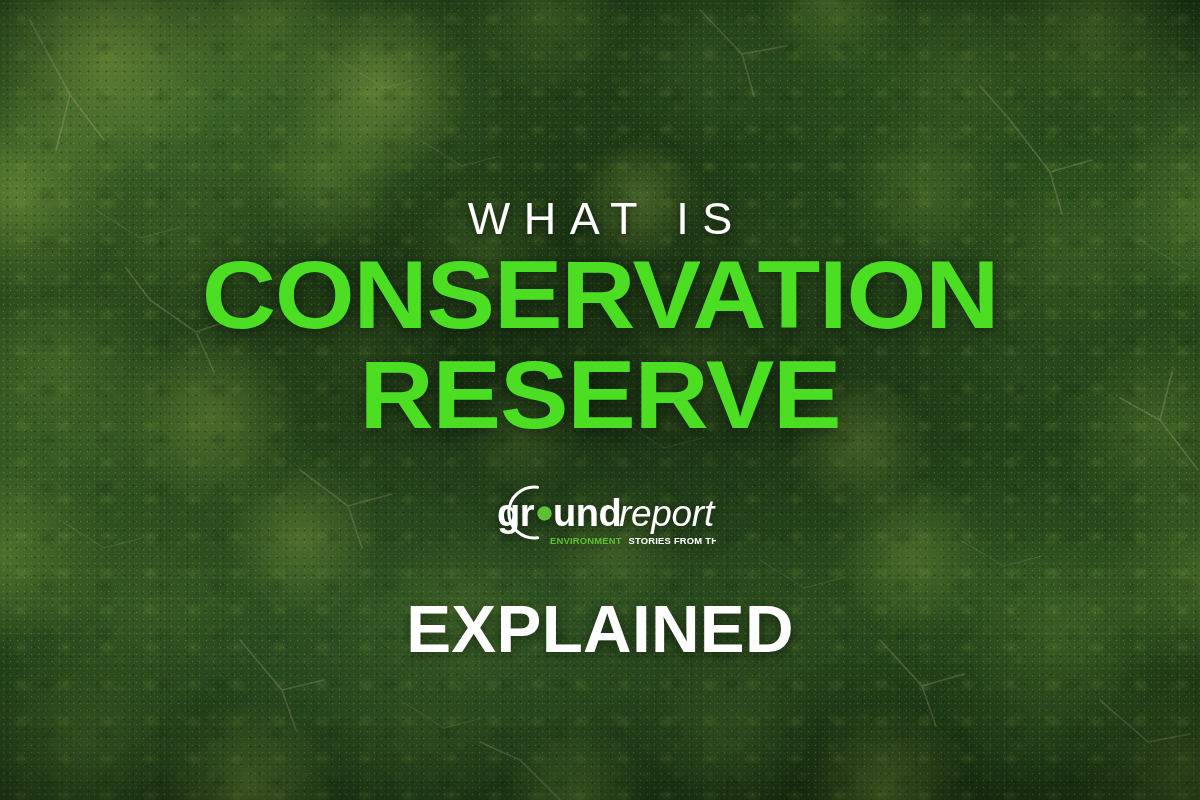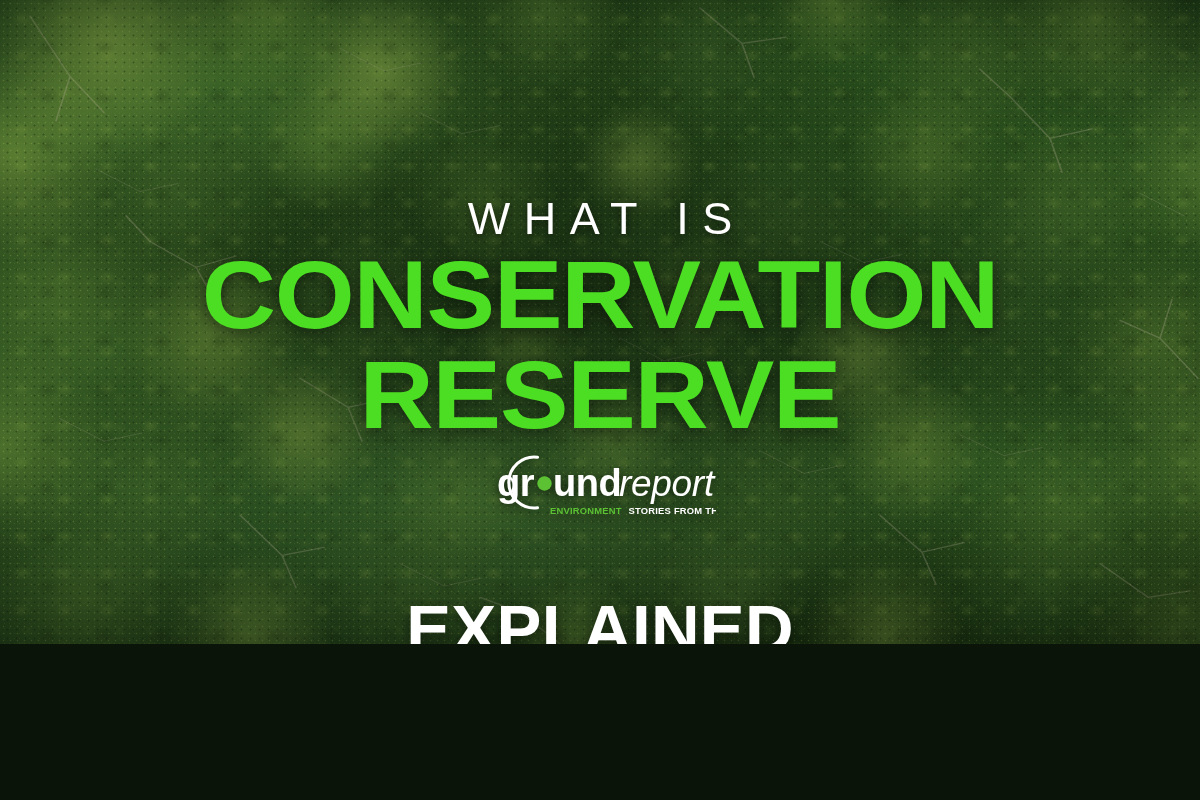--- a/index.html
+++ b/index.html
@@ -1,21 +1,21 @@
 <!DOCTYPE html>
 <html><head>
 <meta charset="utf-8">
 <title>Ground Report — Conservation Reserve Explained</title>
 <style>
   html,body{margin:0;padding:0;background:#0b1408;}
   body{font-family:"Liberation Sans",sans-serif;}
 
   #poster{
     position:relative;
-    width:1200px;height:644px;
+    width:1200px;height:800px;
     overflow:hidden;
     background:#16290f;
   }
 
   
   .canopy{position:absolute;inset:0;}
 
   
   .bg-base{
     position:absolute;inset:0;
@@ -149,21 +149,21 @@
     line-height:.96;
     letter-spacing:-0.012em;
     white-space:nowrap;
     text-shadow:0 3px 14px rgba(0,0,0,.45);
   }
   .headline-1{top:248px;font-size:97px;transform:scaleX(1.06);}
   .headline-2{top:348px;font-size:97px;transform:scaleX(1.06);}
 
   
   .logo{
-    position:absolute;top:452px;left:50%;
+    position:absolute;top:482px;left:50%;
     transform:translateX(-50%);
     width:232px;height:74px;
   }
   .logo svg{display:block;width:232px;height:74px;
             filter:drop-shadow(0 2px 6px rgba(0,0,0,.55));}
 
   .kicker{
     position:absolute;top:596px;left:0;right:0;
     font-size:66px;
     font-weight:700;

